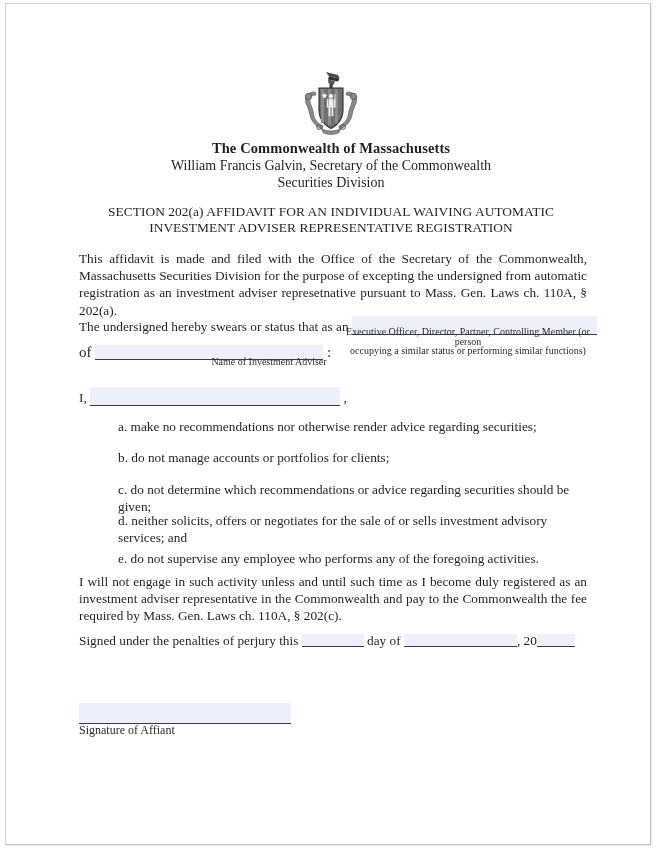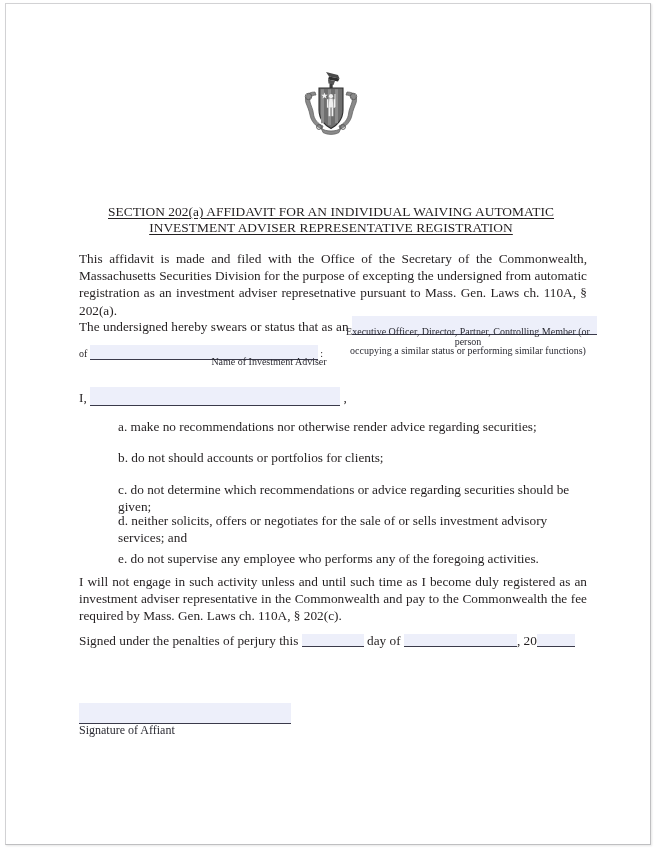--- a/index.html
+++ b/index.html
@@ -75,21 +75,20 @@
     position: absolute;
     left: 0;
     top: 200px;
     width: 512px;
     text-align: center;
     font-size: 13.4px;
     line-height: 15.5px;
     letter-spacing: 0.05px;
   }
   .doc-title span {
-    text-decoration: underline;
     text-underline-offset: 1.5px;
   }
 
   
   .para {
     position: absolute;
     left: 4px;
     width: 508px;
     font-size: 13.3px;
     line-height: 17.2px;
@@ -106,21 +105,21 @@
     width: 508px;
     font-size: 13.3px;
     line-height: 17.2px;
     white-space: nowrap;
   }
   .of-row {
     position: absolute;
     left: 4px;
     top: 338px;
     width: 508px;
-    font-size: 10px;
+    font-size: 15px;
     line-height: 17.2px;
     white-space: nowrap;
   }
   .i-row {
     position: absolute;
     left: 4px;
     top: 379px;
     width: 508px;
     font-size: 13.3px;
     line-height: 17.2px;
@@ -259,20 +258,25 @@
           <rect x="36.6" y="37.2" width="1.7" height="9"></rect>
           <rect x="31.9" y="29.2" width="1.5" height="8.5"></rect>
           <rect x="38.6" y="29.2" width="1.5" height="8.5"></rect>
           <rect x="39.5" y="24" width="0.9" height="13"></rect>
         </g>
 
         <path d="M26 58 C30 62 42 62 46 58 L44 62.5 C40 65 32 65 28 62.5 Z" fill="#8a8a8a" stroke="#5c5c5c" stroke-width="0.7"></path>
       </svg>
     </div>
 
+    <div class="masthead">
+      <div class="mast-line1">The Commonwealth of Massachusetts</div>
+      <div class="mast-line2">William Francis Galvin, Secretary of the Commonwealth</div>
+      <div class="mast-line3">Securities Division</div>
+    </div>
 
     <div class="doc-title">
       <span>SECTION 202(a) AFFIDAVIT FOR AN INDIVIDUAL WAIVING AUTOMATIC</span><br>
       <span>INVESTMENT ADVISER REPRESENTATIVE  REGISTRATION</span>
     </div>
 
     <div class="para para-intro">This affidavit is made and filed with the Office of the Secretary of the Commonwealth, Massachusetts Securities Division for the purpose of excepting the undersigned from automatic registration as an investment adviser represetnative pursuant to Mass. Gen. Laws ch. 110A, § 202(a).</div>
 
     <div class="swears-row">
       <span>The undersigned hereby swears or status that as an</span>
@@ -291,21 +295,21 @@
     <div class="caption caption-adv">Name of Investment Adviser</div>
 
     <div class="i-row">
       <span>I,</span>
       <span class="field field-name tall"></span>
       <span>,</span>
     </div>
 
     <div class="item-list">
       <div class="list-item li-0">a. make no recommendations nor otherwise render advice regarding securities;</div>
-      <div class="list-item li-1">b. do not should accounts or portfolios for clients;</div>
+      <div class="list-item li-1">b. do not manage accounts or portfolios for clients;</div>
       <div class="list-item li-2">c. do not determine which recommendations or advice regarding securities should be given;</div>
       <div class="list-item li-3">d. neither solicits, offers or negotiates for the sale of or sells investment advisory services; and</div>
       <div class="list-item li-4">e. do not supervise any employee who performs any of the foregoing activities.</div>
     </div>
 
     <div class="para para-closing">I will not engage in such activity unless and until such time as I become duly registered as an investment adviser representative in the Commonwealth and pay to the Commonwealth the fee required by Mass. Gen. Laws ch. 110A, § 202(c).</div>
 
     <div class="signed-row">
       <span>Signed under the penalties of perjury this</span>
       <span class="field field-day"></span>

